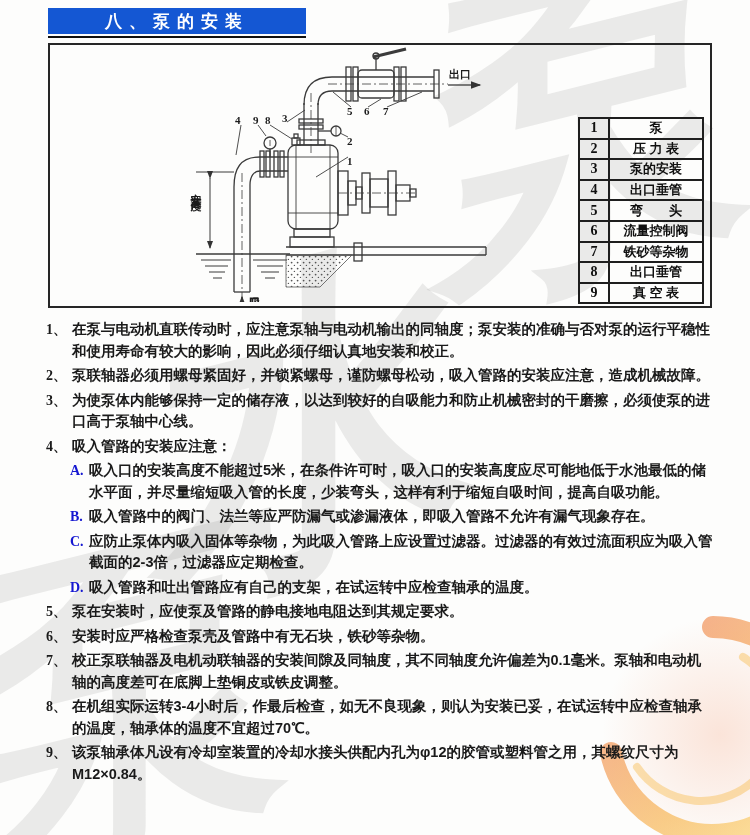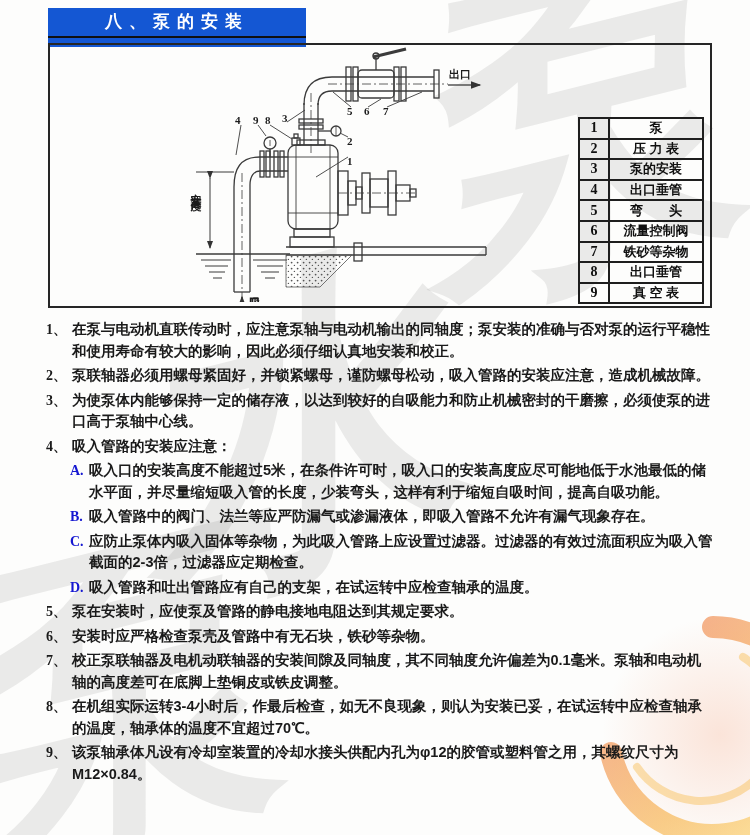--- a/index.html
+++ b/index.html
@@ -18,21 +18,21 @@
     user-select:none;
   }
   .wm1{left:430px;top:-45px;}
   .wm2{left:150px;top:255px;}
   .wm3{left:-35px;top:530px;}
   .logo-layer{position:absolute;inset:0;z-index:1;overflow:hidden;}
   .logo{position:absolute;left:585px;top:605px;}
   
   .content{position:absolute;inset:0;z-index:2;}
   .title-bar{
-    position:absolute;left:48px;top:8px;width:258px;height:39px;
+    position:absolute;left:48px;top:8px;width:258px;height:26px;
     background:#1457d3;
   }
   .title-bar span{
     display:block;color:#ffffff;font-size:17px;font-weight:bold;
     letter-spacing:7px;text-align:center;line-height:27px;white-space:nowrap;
   }
   .title-underline{position:absolute;left:48px;top:36px;width:258px;height:2px;background:#101010;}
   .diagram-box{
     position:absolute;left:48px;top:43px;width:660px;height:261px;
     border:2px solid #262626;

